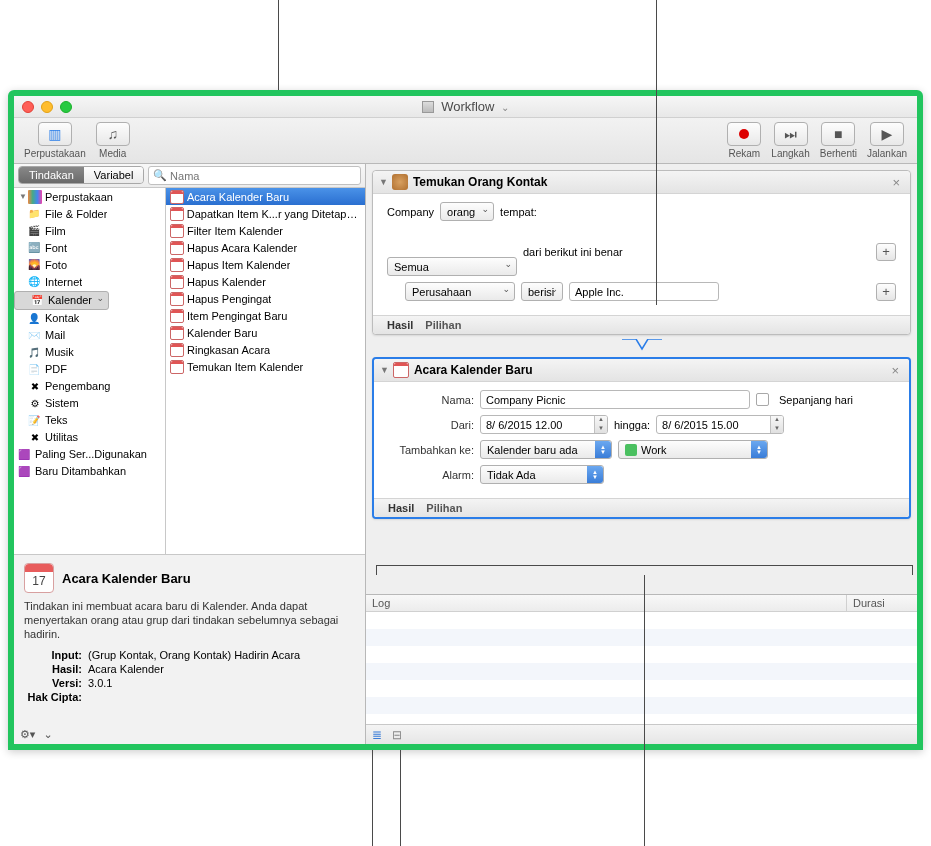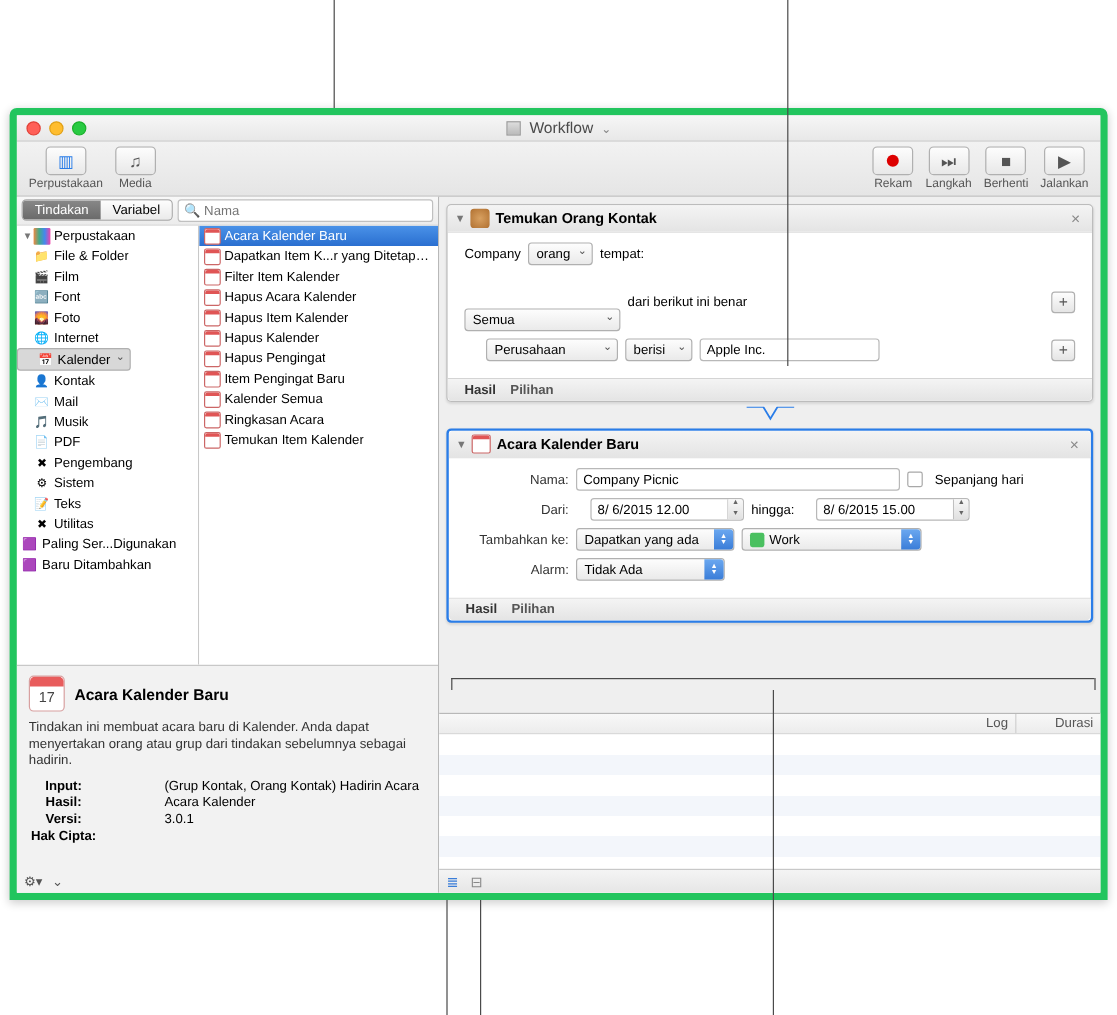--- a/index.html
+++ b/index.html
@@ -46,22 +46,22 @@
 .cal-ic::before { content:""; position:absolute; top:0; left:0; right:0; height:3px; background:#e05555; border-radius: 2px 2px 0 0; }
 .desc-pane { height: 190px; border-top: 1px solid #c8c8c8; background: #f2f2f2; padding: 8px 10px; overflow: auto; position: relative; }
 .desc-head { display: flex; align-items: center; margin-bottom: 6px; }
 .desc-head .big-ic { width: 30px; height: 30px; margin-right: 8px; background: #fff; border: 1px solid #d8a0a0; border-radius: 4px; position: relative; }
 .desc-head .big-ic::before { content:"17"; position:absolute; top:10px; left:0; right:0; text-align:center; font-size:12px; color:#444; }
 .desc-head .big-ic::after { content:""; position:absolute; top:0; left:0; right:0; height:8px; background:#e85c5c; border-radius:4px 4px 0 0; }
 .desc-head h3 { font-size: 13px; font-weight: bold; }
 .desc-body { font-size: 11px; color: #333; line-height: 14px; }
 .desc-meta { margin-top: 8px; }
 .desc-meta .row { display: flex; margin-bottom: 2px; }
-.desc-meta .lbl { width: 58px; text-align: center; font-weight: bold; margin-right: 19px; }
-.desc-meta .val { flex: 1; margin-left: 36px; }
+.desc-meta .lbl { width: 58px; text-align: right; font-weight: bold; margin-right: 6px; }
+.desc-meta .val { flex: 1; }
 .desc-bottom { position: absolute; bottom: 3px; left: 6px; display:flex; gap:8px; color:#555; }
 .desc-bottom span { cursor: pointer; }
 .right { flex: 1; display: flex; flex-direction: column; background: #efefef; }
 .workflow-area { flex: 1; padding: 6px; overflow: auto; }
 .action-card { background: #fff; border: 1px solid #bcbcbc; border-radius: 4px; margin-bottom: 10px; box-shadow: 0 1px 2px rgba(0,0,0,0.1); }
 .action-card.selected { border: 2px solid #2a7de8; }
 .ac-head { background: linear-gradient(#f4f4f4,#e4e4e4); border-bottom: 1px solid #d4d4d4; padding: 3px 6px; display: flex; align-items: center; border-radius: 4px 4px 0 0; }
 .ac-head .disclose { color: #777; font-size: 9px; margin-right: 4px; cursor: pointer; }
 .ac-head .ic { width: 16px; height: 16px; margin-right: 5px; }
 .ac-head .ttl { font-weight: bold; font-size: 12px; flex: 1; }
@@ -70,28 +70,28 @@
 .ac-foot { background: linear-gradient(#f4f4f4,#e4e4e4); border-top: 1px solid #d4d4d4; padding: 3px 14px; display: flex; gap: 12px; font-size: 11px; color: #555; border-radius: 0 0 4px 4px; font-weight: bold; }
 .ac-foot span:first-child { color: #333; }
 .form-row { display: flex; align-items: center; margin-bottom: 6px; gap: 6px; }
 .form-row .flbl { width: 86px; text-align: right; color: #333; }
 .sel { background: linear-gradient(#fdfdfd,#eaeaea); border: 1px solid #b0b0b0; border-radius: 3px; padding: 1px 16px 1px 6px; position: relative; font-size: 11px; display: inline-flex; align-items: center; height: 19px; cursor: pointer; }
 .sel::after { content:"⌄"; position:absolute; right:4px; top:1px; color:#555; font-size:9px; }
 .sel.blue::after { content:""; }
 .sel.blue { padding-right: 22px; }
 .sel.blue .arrows { position:absolute; right:0; top:0; bottom:0; width:16px; background:linear-gradient(#6ba8f0,#3a7dd8); border-radius:0 3px 3px 0; display:flex; flex-direction:column; align-items:center; justify-content:center; color:#fff; font-size:6px; line-height:5px; }
 .txt-input { border: 1px solid #b8b8b8; border-radius: 3px; padding: 2px 5px; font-size: 11px; height: 19px; background: #fff; }
-.spin { position: relative; margin-left: 12px; }
+.spin { position: relative; }
 .spin .sp-btns { position:absolute; right:1px; top:1px; bottom:1px; width:13px; background:linear-gradient(#f8f8f8,#e0e0e0); border-left:1px solid #c0c0c0; border-radius:0 2px 2px 0; display:flex; flex-direction:column; }
 .spin .sp-btns div { flex:1; text-align:center; font-size:6px; color:#666; cursor:pointer; line-height:7px; }
 .plus-btn { width: 20px; height: 18px; background: linear-gradient(#fdfdfd,#e5e5e5); border: 1px solid #b0b0b0; border-radius: 3px; text-align: center; line-height: 15px; font-size: 13px; color: #555; cursor: pointer; }
 .chk { width: 13px; height: 13px; border: 1px solid #a8a8a8; border-radius: 2px; background: #fff; margin-right: 4px; cursor: pointer; }
 .connector { height: 14px; display: flex; justify-content: center; margin: -6px 0 4px; }
 .connector svg { width: 40px; height: 14px; }
-.log-pane { height: 150px; border-top: 1px solid #b8b8b8; background: #fff; display: flex; flex-direction: column; text-align: right; }
+.log-pane { height: 150px; border-top: 1px solid #b8b8b8; background: #fff; display: flex; flex-direction: column; }
 .log-head { display: flex; border-bottom: 1px solid #d0d0d0; background: linear-gradient(#f8f8f8,#ececec); }
 .log-head .col { padding: 2px 6px; font-size: 11px; color: #555; }
 .log-head .col:first-child { flex: 1; border-right: 1px solid #d0d0d0; }
 .log-head .col:last-child { width: 70px; }
 .log-body { flex: 1; background: repeating-linear-gradient(#fff 0, #fff 17px, #f3f6fb 17px, #f3f6fb 34px); }
 .log-foot { height: 20px; border-top: 1px solid #c8c8c8; background: linear-gradient(#f4f4f4,#e6e6e6); display: flex; align-items: center; padding: 0 6px; gap: 10px; }
 .log-foot .ico { color: #3a7dd8; font-size: 12px; cursor: pointer; }
 .log-foot .ico2 { color: #888; font-size: 12px; cursor: pointer; }
 .book-ic { background: linear-gradient(90deg,#e84,#4a8,#48e,#e4a); border-radius:1px; }
 .contact-ic { background: radial-gradient(circle,#d8a060,#b07030); border-radius:3px; }
@@ -268,21 +268,21 @@
             <div class="tree-row">
               <span class="ic cal-ic"></span>
               <span class="txt">Hapus Pengingat</span>
             </div>
             <div class="tree-row">
               <span class="ic cal-ic"></span>
               <span class="txt">Item Pengingat Baru</span>
             </div>
             <div class="tree-row">
               <span class="ic cal-ic"></span>
-              <span class="txt">Kalender Semua</span>
+              <span class="txt">Kalender Baru</span>
             </div>
             <div class="tree-row">
               <span class="ic cal-ic"></span>
               <span class="txt">Ringkasan Acara</span>
             </div>
             <div class="tree-row">
               <span class="ic cal-ic"></span>
               <span class="txt">Temukan Item Kalender</span>
             </div>
           </div>
@@ -341,21 +341,21 @@
                   <span>Semua</span>
                 </span>
               <span>dari berikut ini benar</span>
               <div style="flex:1;"></div>
               <div class="plus-btn">+</div>
             </div>
             <div class="form-row" style="margin-left:18px;">
               <span class="sel" style="width:110px;">
                   <span>Perusahaan</span>
                 </span>
-              <span class="sel" style="width:56px;">
+              <span class="sel" style="width:42px;">
                   <span>berisi</span>
                 </span>
               <input class="txt-input" style="width: 150px;" value="Apple Inc.">
               <div style="flex:1;"></div>
               <div class="plus-btn">+</div>
             </div>
           </div>
           <div class="ac-foot">
             <span>Hasil</span>
             <span>Pilihan</span>
@@ -390,21 +390,21 @@
                   </div></div>
               <span>hingga:</span>
               <div class="spin"><input class="txt-input" style="width: 128px; padding-right: 16px;" value="8/ 6/2015 15.00"><div class="sp-btns">
                     <div>▲</div>
                     <div>▼</div>
                   </div></div>
             </div>
             <div class="form-row">
               <div class="flbl">Tambahkan ke:</div>
               <span class="sel blue" style="width:132px;">
-                  <span>Dapatkan yang ada</span>
+                  <span>Kalender baru ada</span>
                   <span class="arrows">▲<br>▼</span>
                 </span>
               <span class="sel blue" style="width:150px;">
                   <span class="work-color"></span>
                   <span>Work</span>
                   <span class="arrows">▲<br>▼</span>
                 </span>
             </div>
             <div class="form-row">
               <div class="flbl">Alarm:</div>

